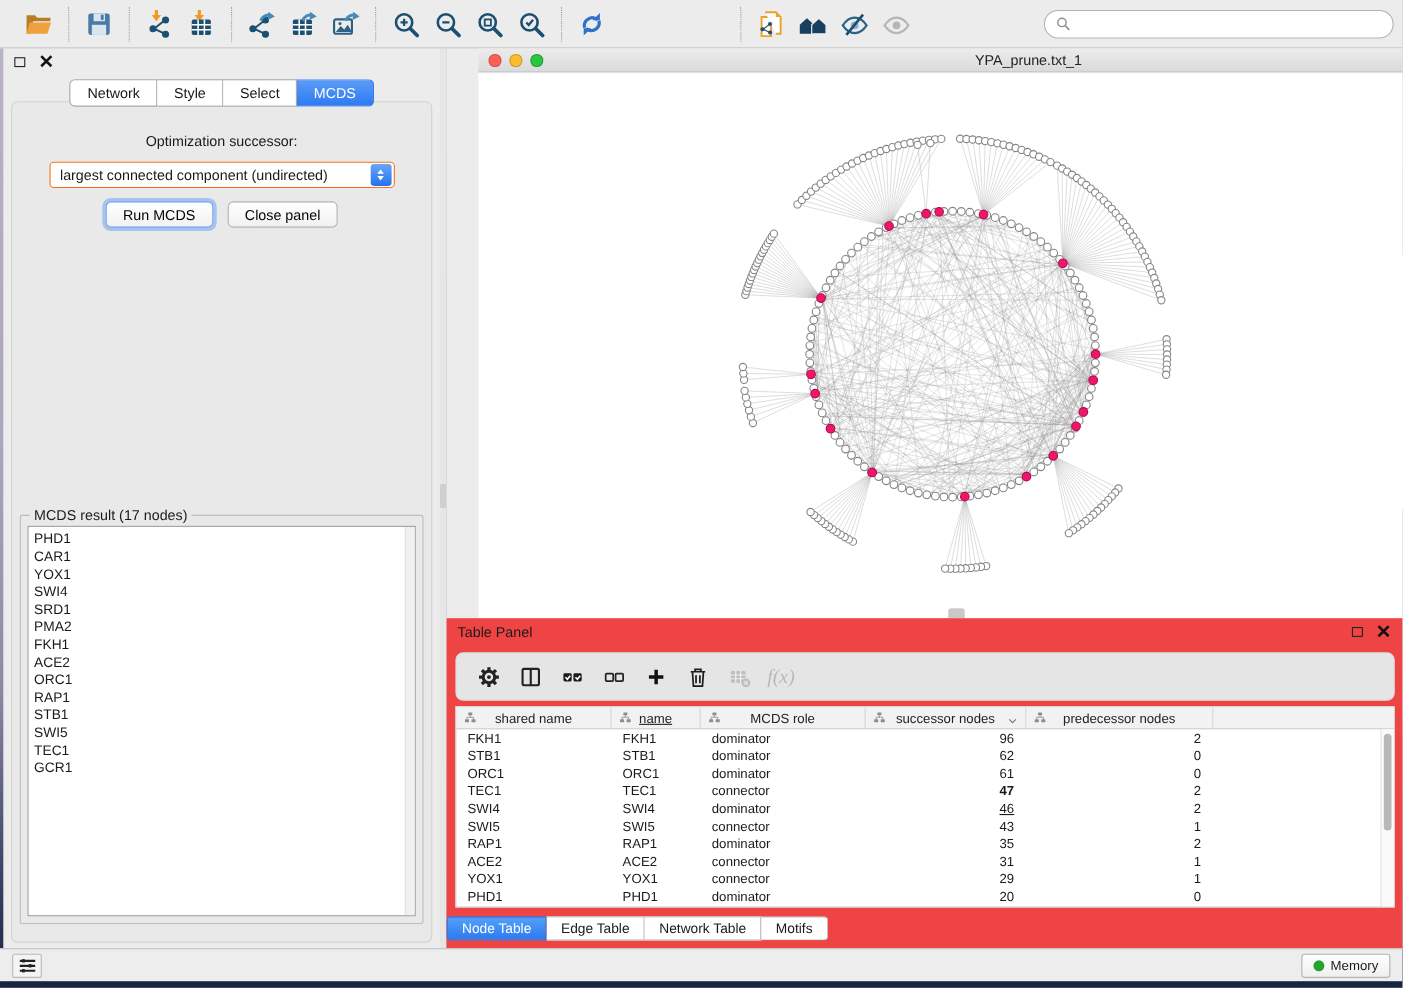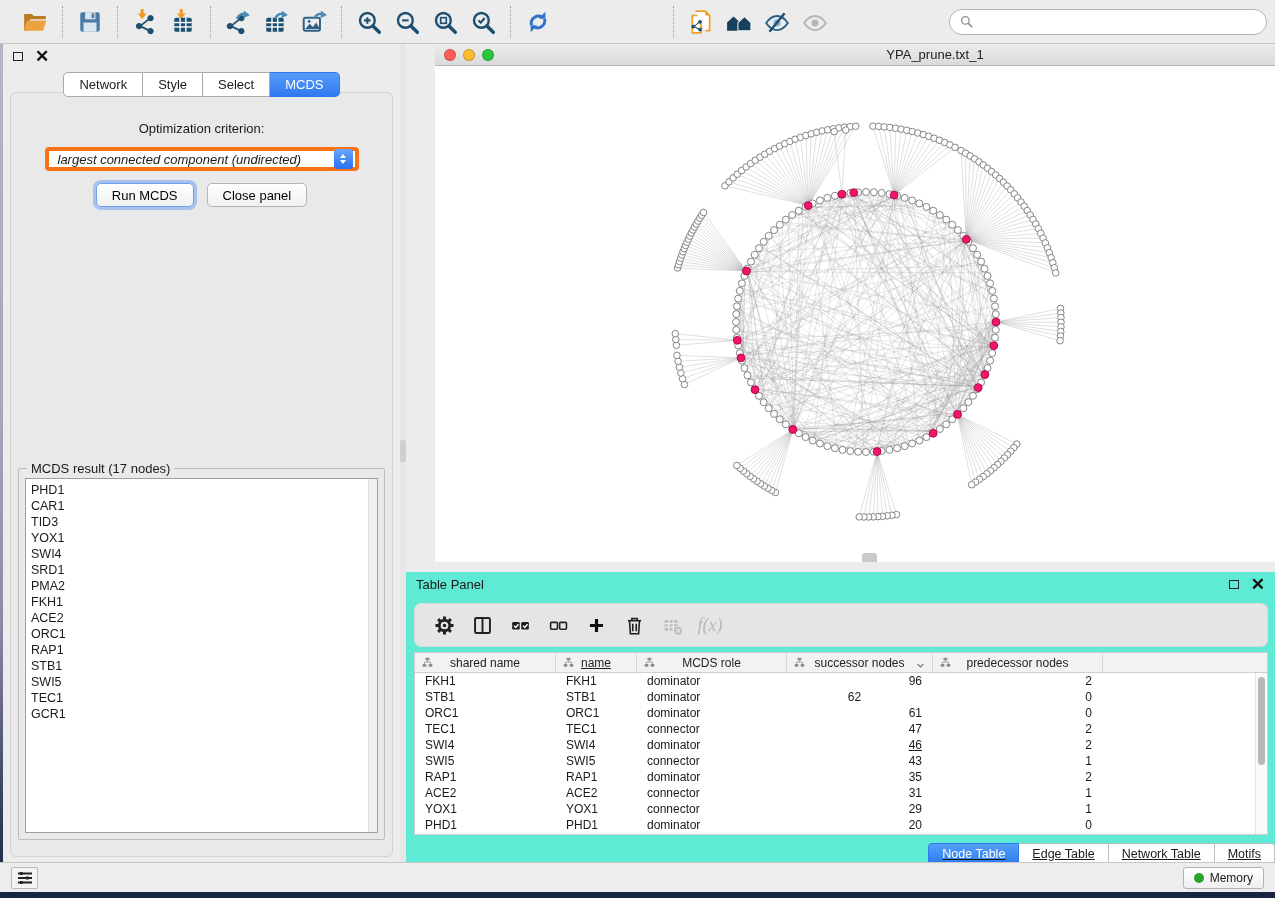--- a/index.html
+++ b/index.html
@@ -30,22 +30,22 @@
   .float-ico { width:10px; height:9px; border:1.5px solid #222; margin-right:12px; display:inline-block; }
   .close-ico { font-size:17px; font-weight:bold; line-height:10px; color:#111; }
   .ctl-tabs { position:relative; z-index:2; display:flex; justify-content:center; margin-top:3px; }
   .ctl-tab { font-size:13px; padding:4px 15px; background:#fff; border:1px solid #a9a9a9; border-left-width:0; }
   .ctl-tab:first-child { border-left-width:1px; border-radius:5px 0 0 5px; }
   .ctl-tab:last-child { border-radius:0 5px 5px 0; }
   .ctl-tab.active { background:linear-gradient(180deg,#5b9cf8,#2d7af0); border-color:#2d7af0; color:#fff; }
   .ctl-inner { position:absolute; left:7px; right:7px; top:48px; bottom:5px;
     background:#e9e9e9; border:1px solid #d2d2d2; border-radius:6px; }
   .opt-label { text-align:center; font-size:13px; margin-top:28px; }
-  .dropdown { width:314px; height:24px; margin:11px auto 0 auto; background:#fff; border:4px solid #f97316;
-    border-radius:4px; display:flex; align-items:center; font-size:13px; position:relative;font-style:italic; }
+  .dropdown { width:314px; height:24px; margin:11px auto 0 auto; background:#fff; border:1px solid #f97316;
+    border-radius:4px; display:flex; align-items:center; font-size:13px; position:relative; }
   .dropdown > span:first-child { padding-left:9px; flex:1; white-space:nowrap; }
   .dd-stepper { width:19px; height:20px; margin-right:2px; border-radius:3px;
     background:linear-gradient(180deg,#6aa6f8,#2571ee); display:flex; flex-direction:column; align-items:center; justify-content:center; gap:2px; }
   .dd-stepper i { width:0; height:0; border-left:3.5px solid transparent; border-right:3.5px solid transparent; display:block; }
   .dd-up { border-bottom:4px solid #fff; }
   .dd-down { border-top:4px solid #fff; }
   .btn-row { display:flex; justify-content:center; gap:13px; margin-top:12px; }
   .btn { height:24px; padding:0 15px; font-size:13px; font-family:inherit; background:linear-gradient(180deg,#ffffff,#f1f1f1);
     border:1px solid #b5b5b5; border-radius:5px; display:flex; align-items:center; }
   .btn.focused { border-color:#6f9fe8; box-shadow:0 0 0 3px rgba(100,155,245,.5); }
@@ -60,40 +60,40 @@
   
   .right { position:absolute; left:406px; top:44px; width:869px; height:818px; background:#ececec; }
   .netwin { position:absolute; left:0; top:0; width:869px; height:518px;margin-left:29px; }
   .net-titlebar { height:22px; background:linear-gradient(180deg,#ececec,#dadada); border-bottom:1px solid #b6b6b6; position:relative; }
   .lights { position:absolute; left:9px; top:5px; display:flex; gap:7px; }
   .light { width:12px; height:12px; border-radius:50%; border:0.5px solid rgba(0,0,0,.2); }
   .net-title { position:absolute; left:500px; top:3px; transform:translateX(-50%); font-size:13px; color:#222; }
   .net-canvas { position:absolute; left:0; top:22px; width:869px; height:496px; background:#fff; }
   .hsplit-handle { position:absolute; left:427px; bottom:0px; width:15px; height:9px; background:#c9c9c9; border-radius:3px 3px 0 0; }
   
-  .tablepanel { position:absolute; left:0; top:518px; width:869px; height:300px; background:#5eead4;margin-top:10px; }
+  .tablepanel { position:absolute; left:0; top:518px; width:869px; height:300px; background:#ef4444; }
   .tp-toolbar { position:absolute; left:8px; right:7px; top:31px; height:44px; background:#e5e5e5;
     border:1px solid #dadada; border-radius:7px; display:flex; align-items:center; padding-left:10px; }
   .tp-icon { width:38px; height:36px; display:flex; align-items:center; justify-content:center; }
   .tp-icon svg { width:21px; height:21px; }
   .tp-icon.disabled { opacity:.5; }
   .tp-fx { font-family:"Liberation Serif", serif; font-style:italic; font-size:18px; color:#8d8d8d; }
   .tbl { position:absolute; left:8px; right:7px; top:80px; height:183px; background:#fff; border:1px solid #cfcfcf; }
   .tbl-head { display:flex; height:20px; background:#f2f2f2; border-bottom:1px solid #cfcfcf; }
   .th { position:relative; border-right:1px solid #d8d8d8; font-size:12px; display:flex; align-items:center; justify-content:center; color:#222; }
   .th .tree { position:absolute; left:7px; top:4px; }
   .th .sort { position:absolute; right:7px; top:6px; }
   .tbl-body { position:absolute; left:0; right:12px; top:20px; bottom:0; overflow:hidden; }
   .tr { display:flex; height:16px; font-size:12px; align-items:center; }
   .td { white-space:nowrap; overflow:hidden; }
   .td.l { padding-left:10px; text-align:left; }
   .td.r { padding-right:11px; text-align:right; }
   .tbl-scroll { position:absolute; right:0; top:20px; bottom:0; width:12px; background:#fafafa; border-left:1px solid #e3e3e3; }
   .tbl-thumb { position:absolute; left:2px; top:4px; width:7px; height:88px; background:#b8b8b8; border-radius:4px; }
-  .tp-tabs { position:absolute; left:0; right:0; top:271px; display:flex; justify-content:flex-end;text-decoration:underline; }
+  .tp-tabs { position:absolute; left:0; right:0; top:271px; display:flex; justify-content:flex-start; }
   .tp-tab { font-size:12.5px; padding:3px 13px; background:#fff; border:1px solid #bdbdbd; border-left-width:0; }
   .tp-tab:first-child { border-left-width:1px; border-radius:4px 0 0 4px; }
   .tp-tab:last-child { border-radius:0 4px 4px 0; }
   .tp-tab.active { background:linear-gradient(180deg,#55a0f8,#2c7af0); border-color:#2c7af0; color:#fff; }
   
   .statusbar { position:absolute; left:0; top:862px; width:1275px; height:30px; background:#ededed;
     border-top:1px solid #c6c6c6; display:flex; align-items:center; padding:0 11px; }
   .sb-listbtn { width:27px; height:22px; background:#f4f4f4; border:1px solid #b9b9b9; border-radius:2px;
     display:flex; align-items:center; justify-content:center; }
   .memory-btn { margin-left:auto; height:22px; padding:0 10px; background:linear-gradient(180deg,#fff,#efefef);
@@ -296,39 +296,38 @@
     <span class="float-ico"></span>
     <span class="close-ico">✕</span>
   </div>
   <div class="ctl-tabs">
       <span class="ctl-tab">Network</span>
       <span class="ctl-tab">Style</span>
       <span class="ctl-tab">Select</span>
       <span class="ctl-tab active">MCDS</span>
     </div>
   <div class="ctl-inner">
-    <div class="opt-label">Optimization criterion:</div>
+    <div class="opt-label">Optimization successor:</div>
     <div class="dropdown">
       <span>largest connected component (undirected)</span>
       <span class="dd-stepper">
           <i class="dd-up"></i>
           <i class="dd-down"></i>
         </span>
     </div>
     <div class="btn-row">
       <button class="btn focused">Run MCDS</button>
       <button class="btn">Close panel</button>
     </div>
     <div class="groupbox">
       <span class="groupbox-legend">MCDS result (17 nodes)</span>
       <div class="mcds-list">
         <div class="mcds-items">
             <div>PHD1</div>
             <div>CAR1</div>
-            <div>TID3</div>
             <div>YOX1</div>
             <div>SWI4</div>
             <div>SRD1</div>
             <div>PMA2</div>
             <div>FKH1</div>
             <div>ACE2</div>
             <div>ORC1</div>
             <div>RAP1</div>
             <div>STB1</div>
             <div>SWI5</div>
@@ -1269,35 +1268,35 @@
             <div class="td l" style="width: 141px;">FKH1</div>
             <div class="td l" style="width: 81px;">FKH1</div>
             <div class="td l" style="width: 150px;">dominator</div>
             <div class="td r" style="width: 146px;">96</div>
             <div class="td r" style="width: 170px;">2</div>
           </div>
           <div class="tr">
             <div class="td l" style="width: 141px;">STB1</div>
             <div class="td l" style="width: 81px;">STB1</div>
             <div class="td l" style="width: 150px;">dominator</div>
-            <div class="td r" style="width: 146px; text-align: center;">62</div>
+            <div class="td r" style="width: 146px;">62</div>
             <div class="td r" style="width: 170px;">0</div>
           </div>
           <div class="tr">
             <div class="td l" style="width: 141px;">ORC1</div>
             <div class="td l" style="width: 81px;">ORC1</div>
             <div class="td l" style="width: 150px;">dominator</div>
             <div class="td r" style="width: 146px;">61</div>
             <div class="td r" style="width: 170px;">0</div>
           </div>
           <div class="tr">
             <div class="td l" style="width: 141px;">TEC1</div>
             <div class="td l" style="width: 81px;">TEC1</div>
             <div class="td l" style="width: 150px;">connector</div>
-            <div class="td r" style="width: 146px;">47</div>
+            <div class="td r" style="width: 146px; font-weight: bold;">47</div>
             <div class="td r" style="width: 170px;">2</div>
           </div>
           <div class="tr">
             <div class="td l" style="width: 141px;">SWI4</div>
             <div class="td l" style="width: 81px;">SWI4</div>
             <div class="td l" style="width: 150px;">dominator</div>
             <div class="td r" style="width: 146px; text-decoration: underline;">46</div>
             <div class="td r" style="width: 170px;">2</div>
           </div>
           <div class="tr">

